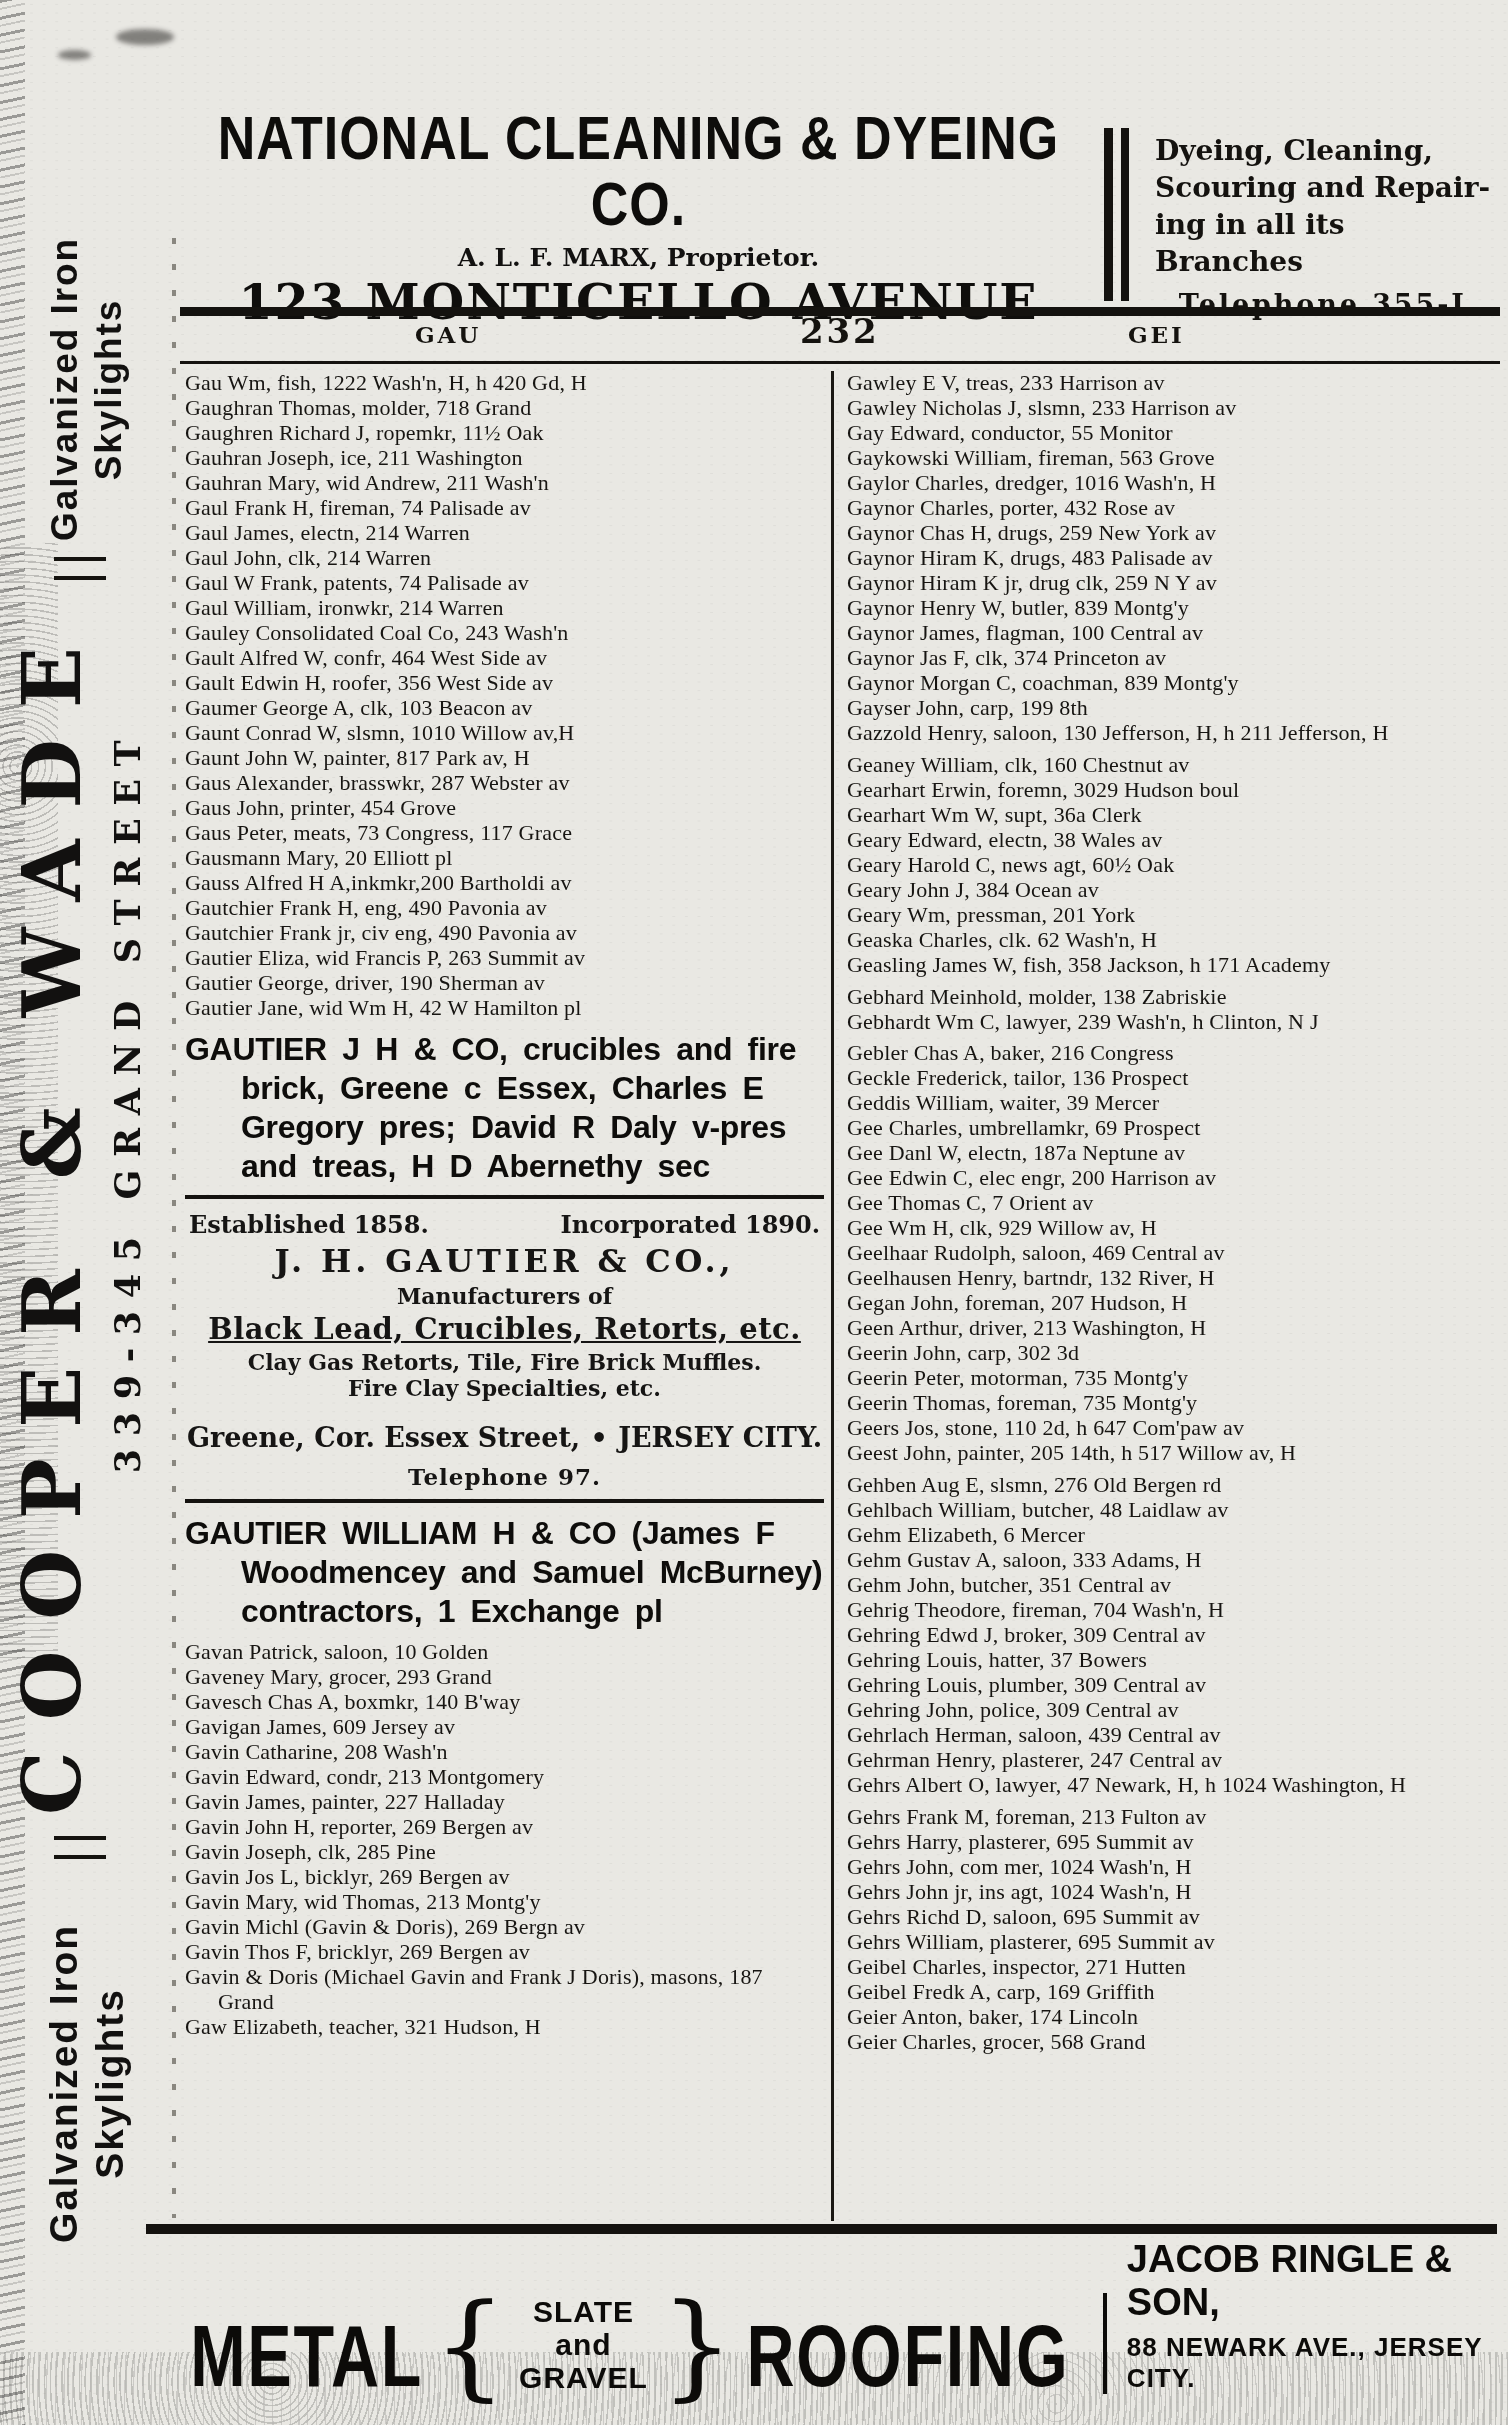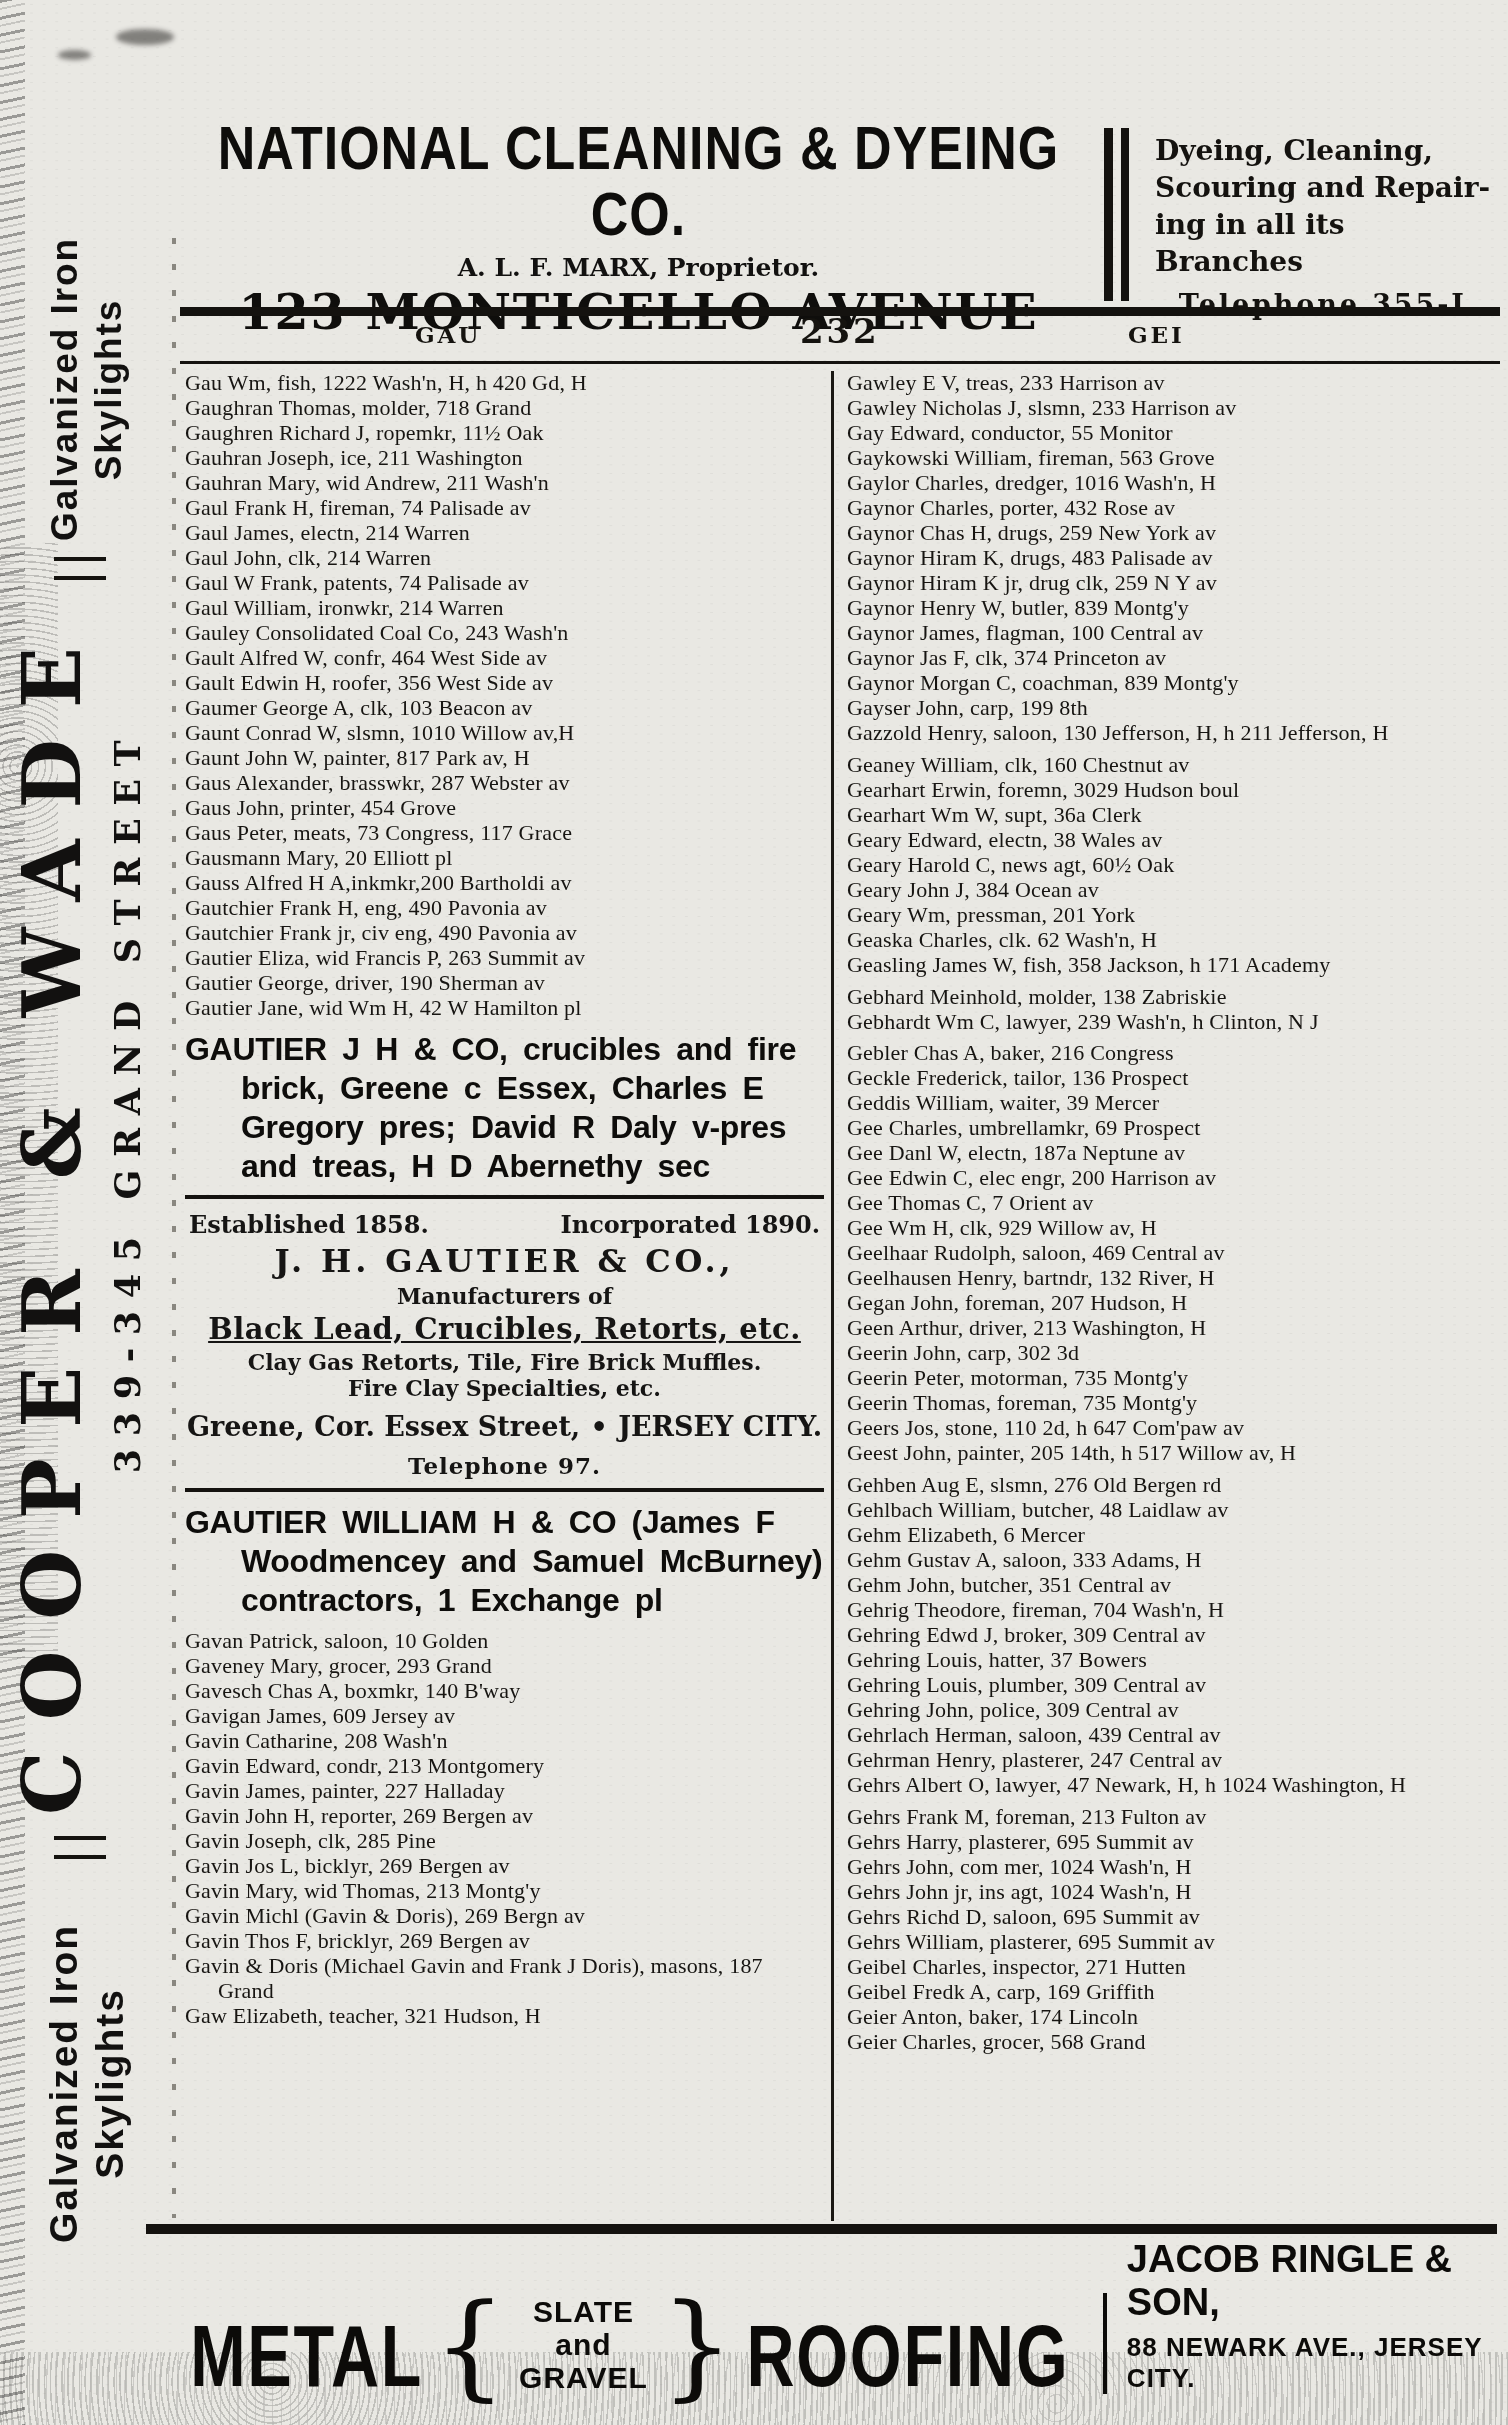--- a/index.html
+++ b/index.html
@@ -26,21 +26,21 @@
   .rot{position:absolute;transform-origin:0 0;transform:rotate(-90deg);text-align:center;white-space:nowrap;}
   .sb-skylights{font:700 39px/46px "Liberation Sans",sans-serif;letter-spacing:1.9px;color:#121110;}
   .sb-skylights.small{font-size:37px;line-height:44px;}
   .sb-company{font:700 80px/93px "DejaVu Serif",serif;letter-spacing:31px;color:#121110;}
   .sb-address{font:700 35px/41px "DejaVu Serif",serif;letter-spacing:12.6px;color:#121110;}
   .sb-div{position:absolute;left:54px;width:52px;height:14.6px;border-top:4.9px solid #15130f;border-bottom:4.9px solid #15130f;}
   .dotline{position:absolute;left:172px;top:238px;width:3.9px;height:1980px;
         background:repeating-linear-gradient(180deg,#3c382f 0 5.8px,transparent 5.8px 26px);opacity:.55;}
 
   
-  .topad-left{position:absolute;left:180px;top:125px;width:917px;text-align:center;}
+  .topad-left{position:absolute;left:180px;top:115px;width:917px;text-align:center;}
   .topad-headline{font:700 52px/56px "Liberation Sans",sans-serif;letter-spacing:1px;transform:scale(1,1.18);transform-origin:center;color:#0e0d0b;}
   .topad-prop{font:700 25px/29px "DejaVu Serif",serif;margin-top:15.5px;color:#121110;}
   .topad-addr{font:700 49px/54px "DejaVu Serif",serif;margin-top:3.9px;letter-spacing:1.9px;color:#0f0e0c;}
   .topad-vbar{position:absolute;left:1104px;top:128px;height:173px;width:7.8px;
         border-left:9.7px solid #14120f;border-right:8.7px solid #14120f;box-sizing:content-box;}
   .topad-right{position:absolute;left:1155px;top:132px;width:342px;}
   .topad-service{font:700 28px/37px "DejaVu Serif",serif;color:#14120f;}
   .topad-tel{font:700 27px/33px "DejaVu Serif",serif;letter-spacing:2.9px;text-align:center;margin-top:7.8px;color:#14120f;}
 
   
@@ -59,21 +59,21 @@
         padding-left:56px;text-indent:-56px;word-spacing:6.8px;letter-spacing:-0.3px;margin:9.7px 0 7.8px;}
 
   
   .adbox{margin:9.7px 0 11.6px;}
   .adrule{border-top:4.9px solid #14120f;margin:7.8px 0;}
   .ad-est{display:flex;justify-content:space-between;font:700 24px/31px "DejaVu Serif",serif;padding:1.9px 3.9px 0;}
   .ad-title{text-align:center;font:700 32px/43px "DejaVu Serif",serif;letter-spacing:3.9px;}
   .ad-sub{text-align:center;font:700 22px/27px "DejaVu Serif",serif;}
   .ad-product{text-align:center;font:700 29px/39px "DejaVu Serif",serif;letter-spacing:0.5px;text-decoration:underline;}
   .ad-line{text-align:center;font:700 22px/26px "DejaVu Serif",serif;}
-  .ad-addr{display:flex;justify-content:space-between;align-items:baseline;font:700 27px/37px "DejaVu Serif",serif;margin-top:7px;padding:0 1.9px;}
+  .ad-addr{display:flex;justify-content:space-between;align-items:baseline;font:700 27px/37px "DejaVu Serif",serif;margin-top:18px;padding:0 1.9px;}
   .ad-phone{text-align:center;font:700 23px/29px "DejaVu Serif",serif;margin:5.8px 0 1.9px;letter-spacing:1px;}
 
   
   .bottomad{position:absolute;left:184px;top:2238px;width:1312px;display:flex;align-items:flex-end;}
   .ba-big{font:700 70px/76px "Liberation Sans",sans-serif;letter-spacing:1.9px;transform:scale(.95,1.25);transform-origin:center;color:#0c0b09;}
   .ba-brace{font:400 115px/97px "DejaVu Serif",serif;margin:0 3.9px;color:#0c0b09;}
   .ba-stack{text-align:center;margin:0 1.9px;}
   .ba-stack div{font:700 30px/33px "Liberation Sans",sans-serif;letter-spacing:1px;color:#0c0b09;}
   .ba-vdiv{width:5.8px;height:101px;background:#0c0b09;margin:0 19.4px 0 25px;}
   .ba-right{text-align:left;}

